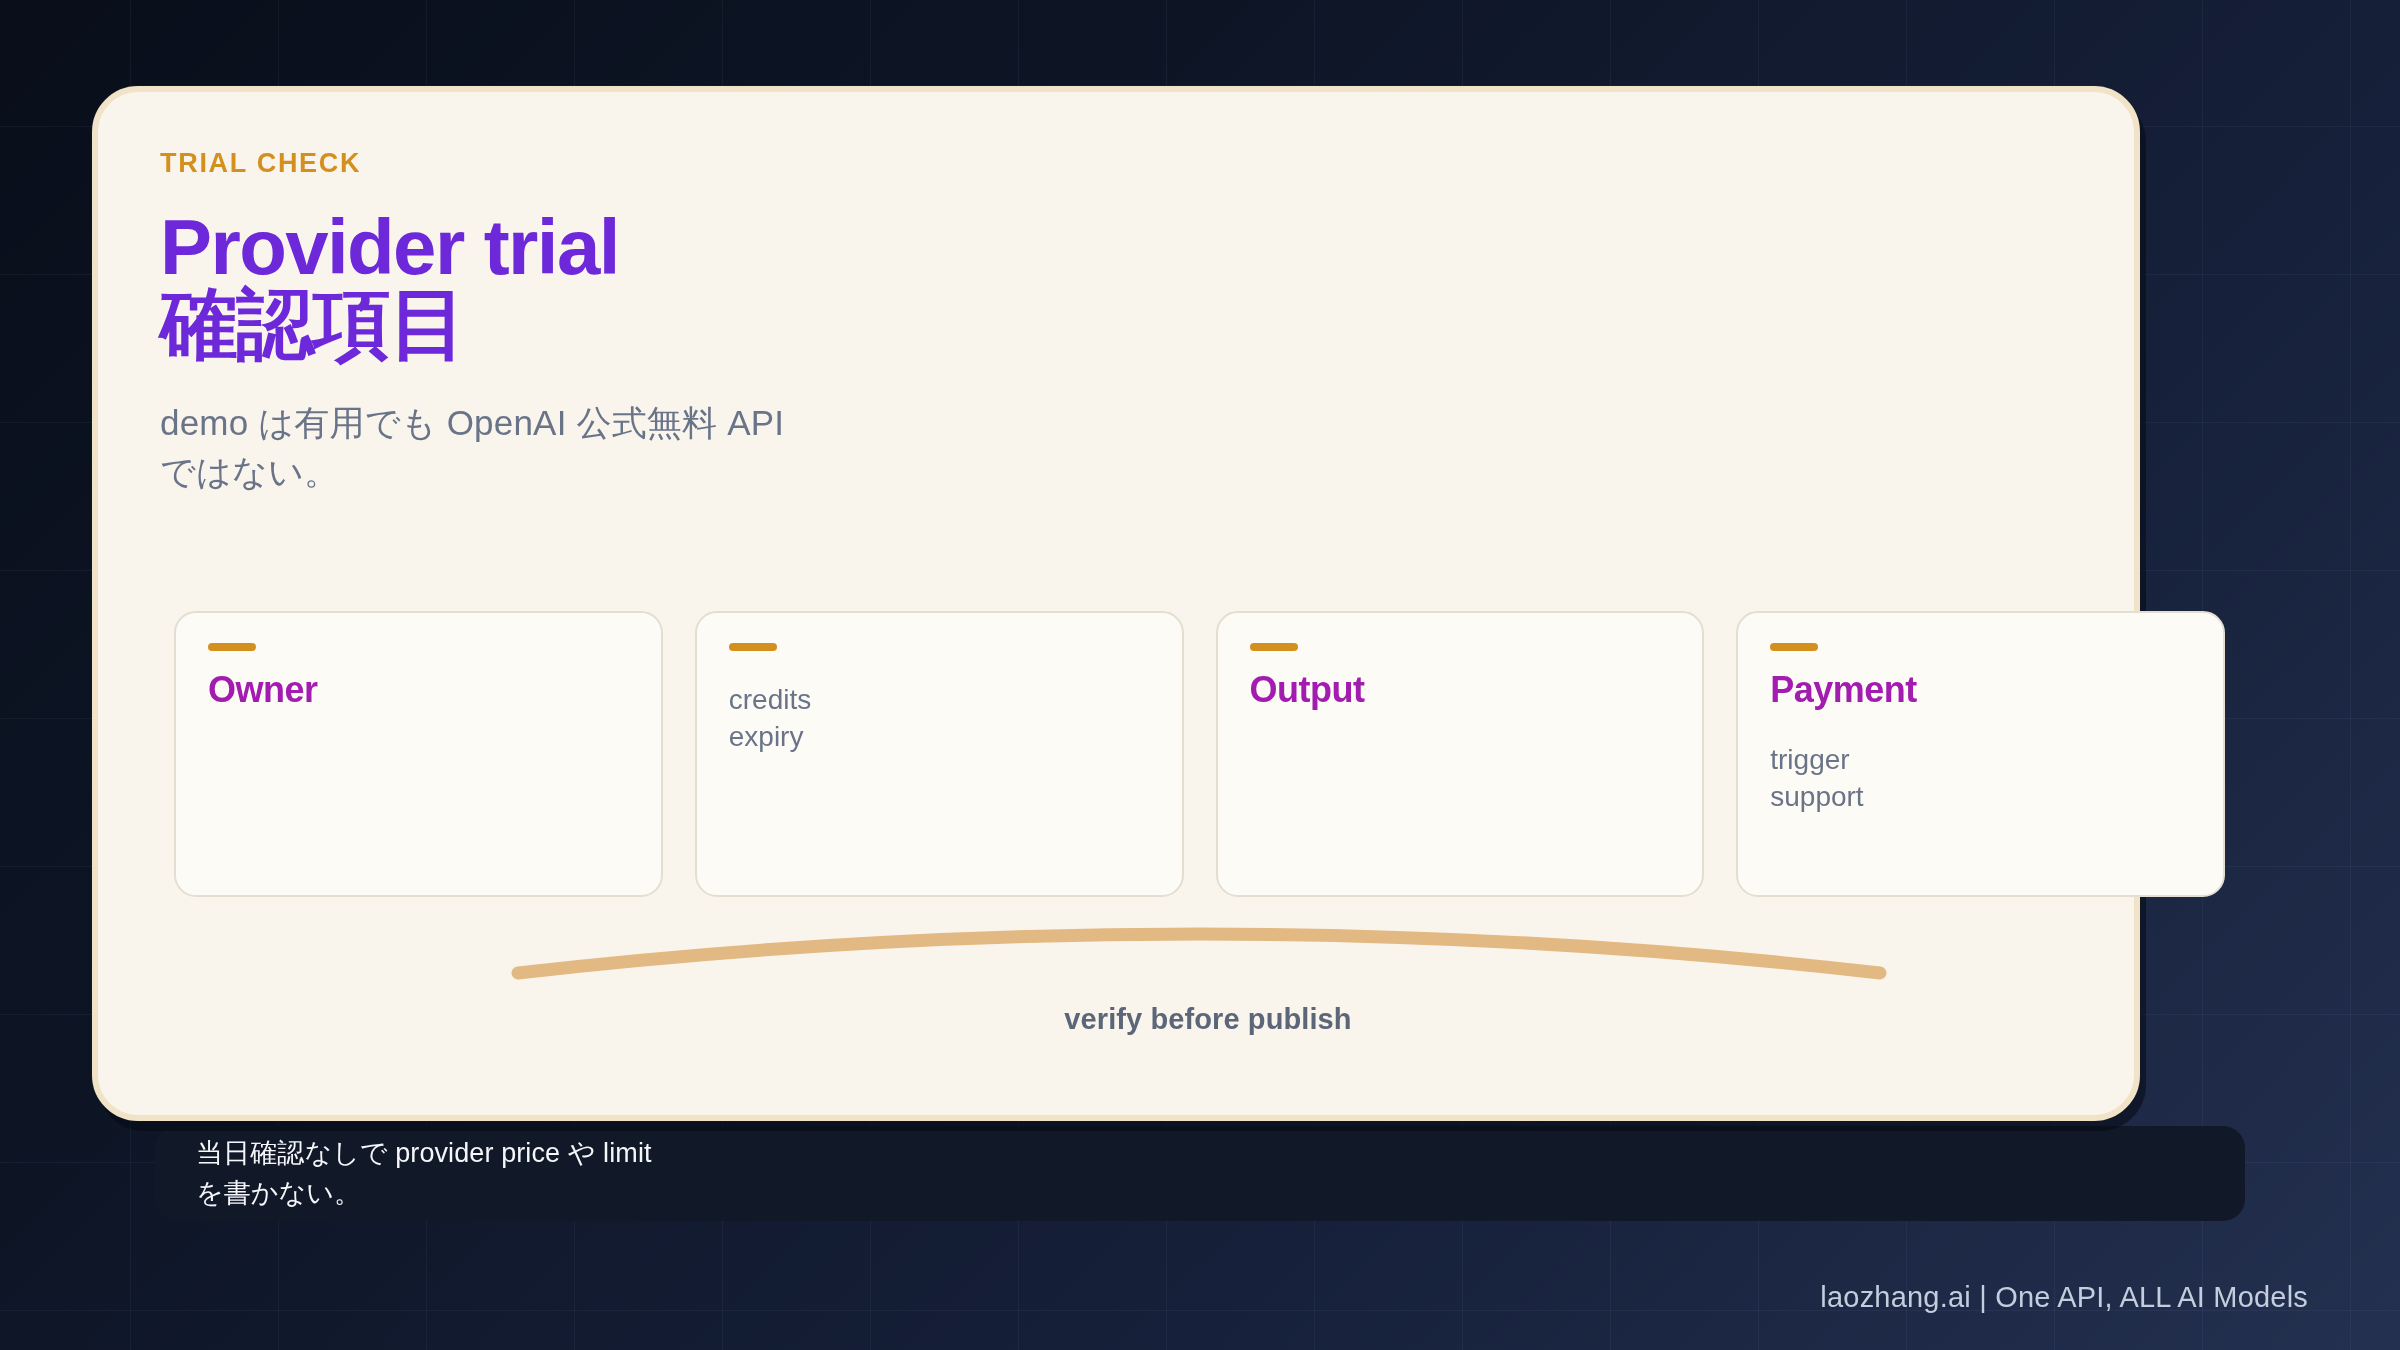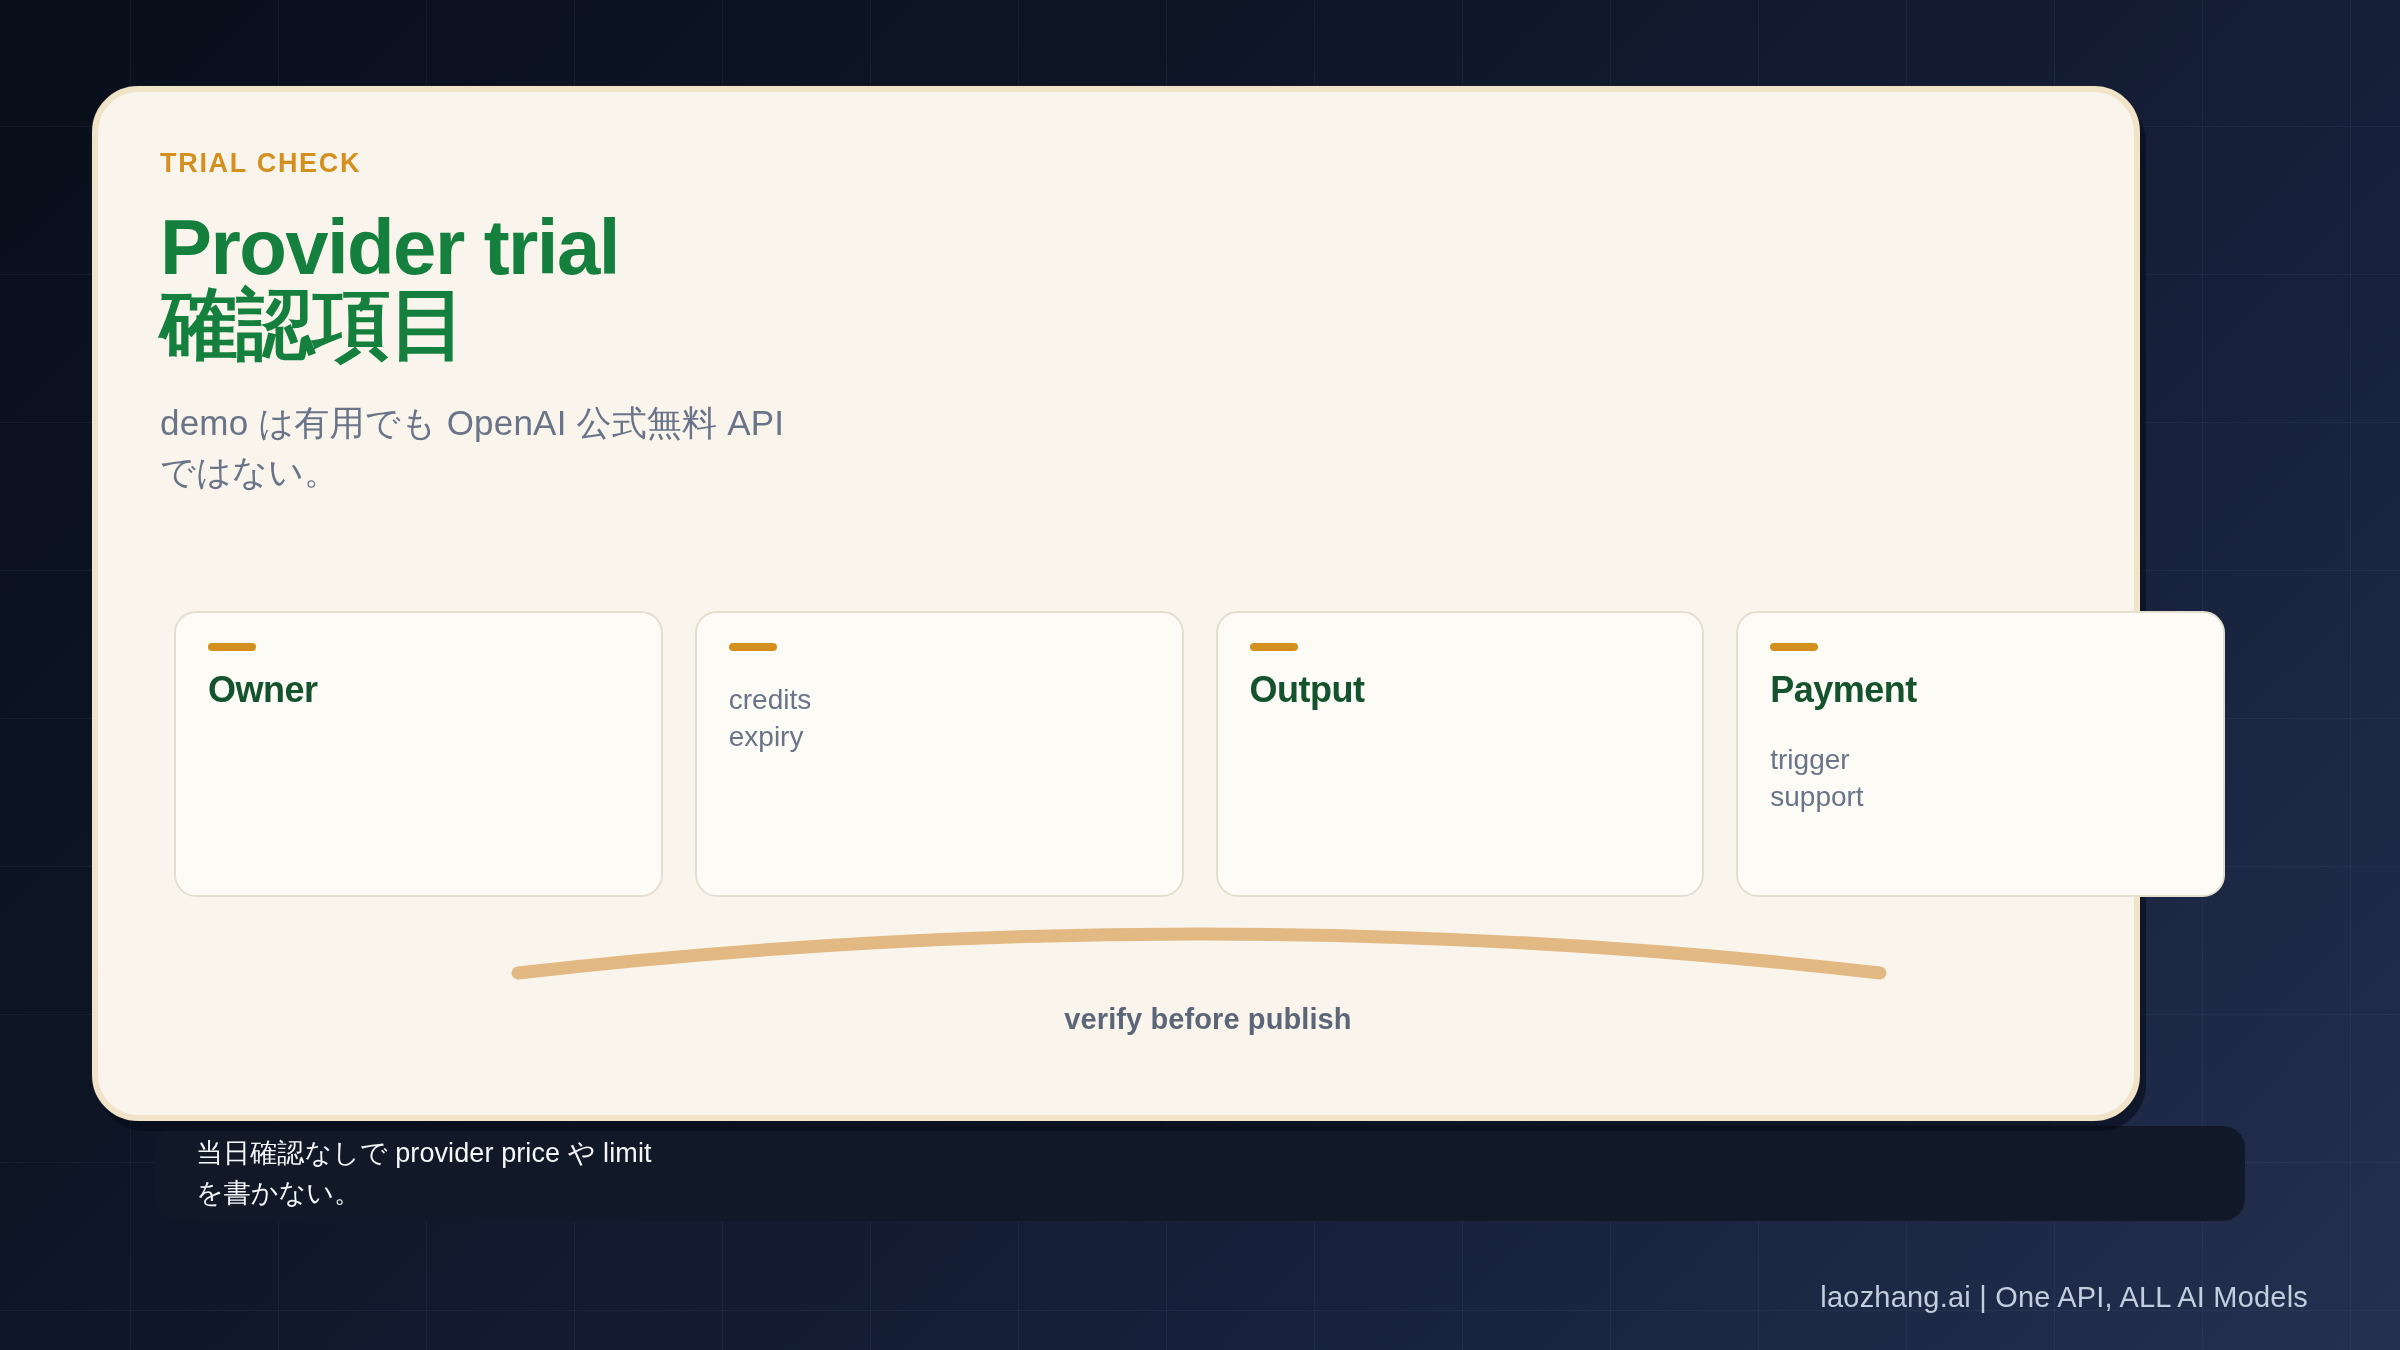--- a/index.html
+++ b/index.html
@@ -62,21 +62,21 @@
   .eyebrow {
     color:#d4901f;
     font-size:27px;
     font-weight:bold;
     letter-spacing:1.7px;
     margin-top:4px;
   }
 
   .headline {
     margin-top:30px;
-    color:#15803d;
+    color:#6d28d9;
     font-size:78px;
     font-weight:bold;
     line-height:0.99;
     letter-spacing:-1.6px;
     white-space:pre-line;
   }
 
   .subtitle {
     margin-top:36px;
     color:#6a7489;
@@ -102,21 +102,21 @@
     border-radius:22px;
     padding:30px 32px 0 32px;
   }
   .card-accent {
     width:48px; height:8px;
     background:#d4901f;
     border-radius:5px;
   }
   .card-title {
     margin-top:18px;
-    color:#14532d;
+    color:#a21caf;
     font-size:36px;
     font-weight:bold;
     letter-spacing:-0.5px;
   }
   .card-lines {
     margin-top:30px;
     color:#6a7489;
     font-size:28px;
     line-height:1.33;
     white-space:pre-line;

